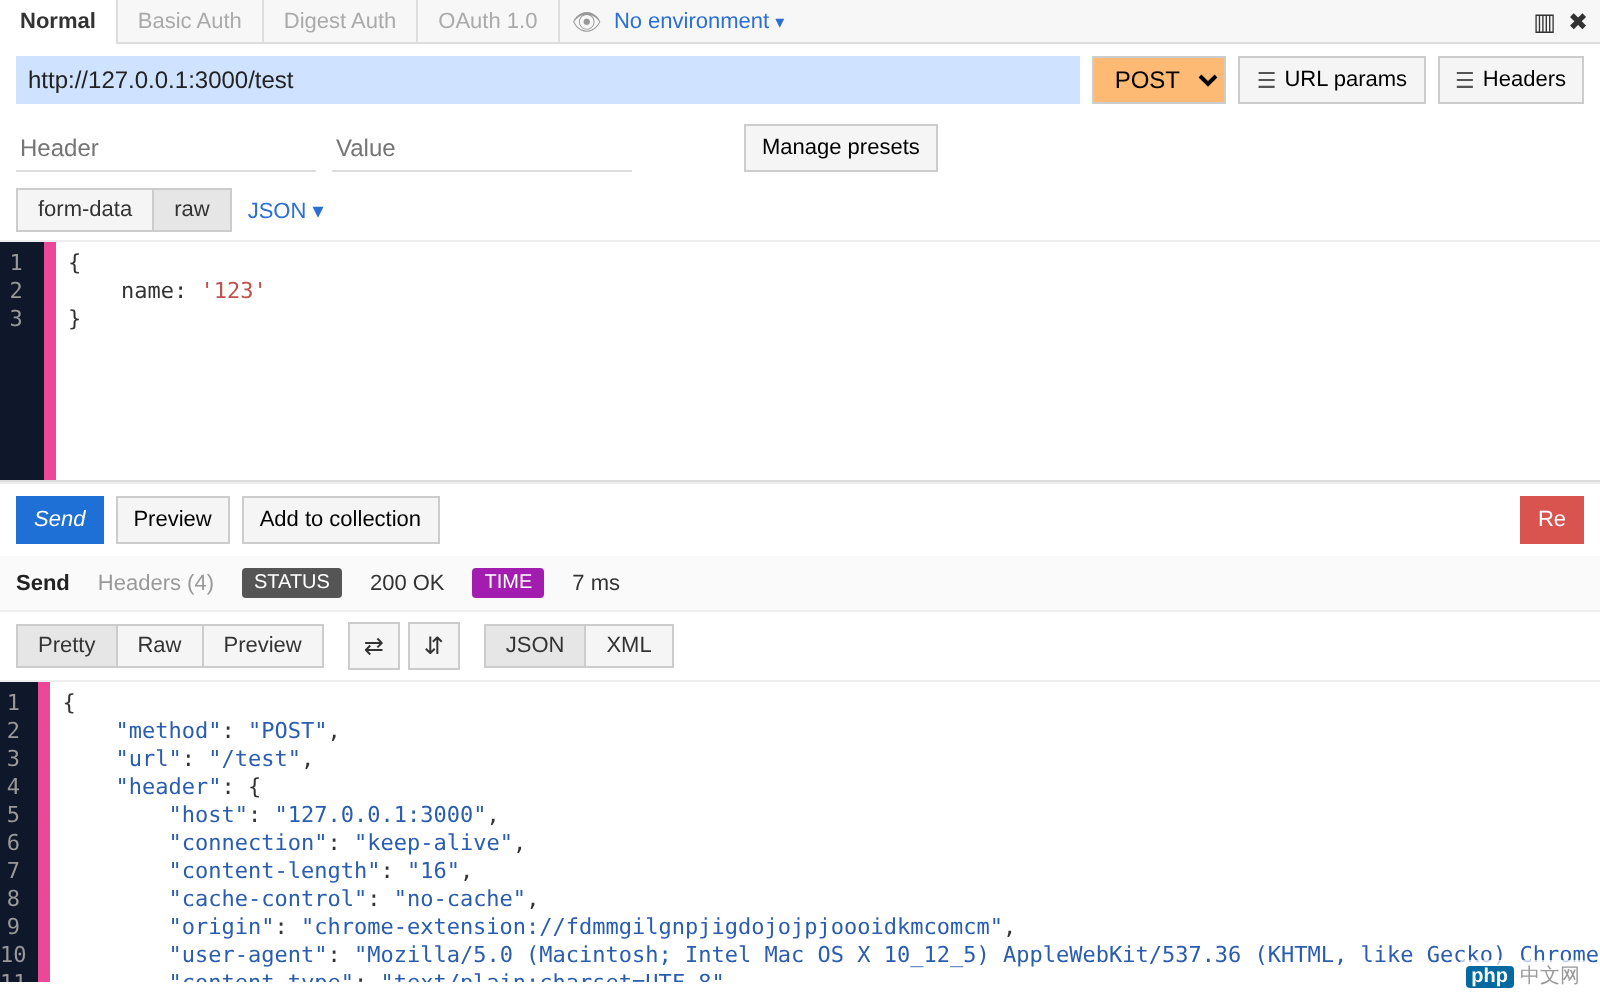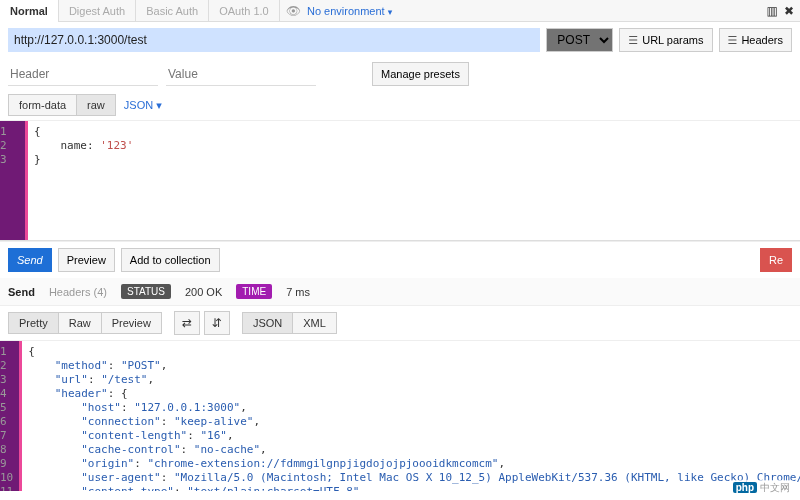--- a/index.html
+++ b/index.html
@@ -7,35 +7,35 @@
 .topbar { display: flex; align-items: center; border-bottom: 1px solid #ddd; height: 22px; background: #f7f7f7; }
 .topbar .tab { padding: 5px 10px; border-right: 1px solid #ddd; color: #aaa; cursor: pointer; font-size: 11px; }
 .topbar .tab.active { color: #333; background: #fff; font-weight: 600; }
 .topbar .spacer { flex: 1; }
 .topbar .eye { padding: 0 6px; color: #999; }
 .topbar .env { color: #2a6ed6; font-size: 11px; padding-right: 8px; }
 .topbar .caret { font-size: 9px; }
 .topbar .tool-icons { display: flex; gap: 6px; padding: 0 6px; color: #333; }
 .urlrow { display: flex; align-items: center; padding: 6px 8px; gap: 6px; }
 .urlrow input.url { flex: 1; height: 24px; padding: 3px 6px; border: none; background: #cfe2ff; color: #222; font-size: 12px; }
-.urlrow select { height: 24px; border: 1px solid #ccc; background: #737373; font-size: 12px; padding: 0 6px; }
+.urlrow select { height: 24px; border: 1px solid #ccc; background: #fdba74; font-size: 12px; padding: 0 6px; }
 .btn { height: 24px; border: 1px solid #ccc; background: #f5f5f5; padding: 0 8px; font-size: 11px; cursor: pointer; display: inline-flex; align-items: center; gap: 4px; }
 .btn .ico { font-size: 11px; color: #555; }
 .hv-row { display: flex; align-items: center; padding: 4px 8px; gap: 8px; }
 .hv-row input { border: none; border-bottom: 1px solid #ddd; padding: 4px 2px; font-size: 12px; color: #999; }
 .hv-row input.header { width: 150px; }
 .hv-row input.value { width: 150px; }
 .hv-row .spacer { flex: 1; }
 .bodytabs { display: flex; align-items: center; padding: 4px 8px; gap: 0; border-bottom: 1px solid #eee; }
 .bodytabs .btab { border: 1px solid #ccc; border-right: none; padding: 4px 10px; font-size: 11px; background: #f5f5f5; cursor: pointer; }
 .bodytabs .btab:last-of-type { border-right: 1px solid #ccc; }
 .bodytabs .btab.active { background: #e6e6e6; }
 .bodytabs .json-sel { margin-left: 8px; color: #2a6ed6; font-size: 11px; cursor: pointer; }
 .editor { display: flex; height: 120px; border-bottom: 1px solid #ddd; font-family: Menlo, Consolas, monospace; font-size: 11px; }
-.gutter { width: 28px; background: #701a75; color: #999; text-align: left; padding: 4px 6px 4px 0; line-height: 14px; border-right: 3px solid #ec4899; }
+.gutter { width: 28px; background: #0f172a; color: #999; text-align: center; padding: 4px 6px 4px 0; line-height: 14px; border-right: 6px solid #ec4899; }
 .code { flex: 1; padding: 4px 6px; white-space: pre; line-height: 14px; }
 .code .str { color: #c0504d; }
 .actionrow { display: flex; align-items: center; padding: 6px 8px; gap: 6px; border-top: 1px solid #eee; }
 .btn.primary { background: #1e6fd6; color: #fff; border-color: #1e6fd6; font-style: italic; }
 .btn.danger { background: #d9534f; color: #fff; border-color: #d9534f; }
 .actionrow .spacer { flex: 1; }
 .resp-head { display: flex; align-items: center; padding: 6px 8px; gap: 14px; border-bottom: 1px solid #eee; background: #fafafa; }
 .resp-head .rtab { font-size: 11px; color: #999; cursor: pointer; }
 .resp-head .rtab.active { color: #222; font-weight: 600; }
 .pill { background: #555; color: #fff; font-size: 10px; padding: 2px 6px; border-radius: 2px; }
@@ -52,22 +52,22 @@
 .code .key { color: #2a5db0; }
 .code .strv { color: #2a5db0; }
 .watermark { position: fixed; right: 6px; bottom: 4px; font-size: 10px; color: #999; background: rgba(255,255,255,0.7); padding: 1px 4px; border-radius: 3px; }
 .watermark .logo { background:#0369a1; color:#fff; padding:0 3px; border-radius:2px; margin-right:3px; font-weight:bold; }
 </style>
 </head>
 <body>
 
 <div class="topbar">
   <div class="tab active">Normal</div>
+  <div class="tab">Basic Auth</div>
   <div class="tab">Digest Auth</div>
-  <div class="tab">Basic Auth</div>
   <div class="tab">OAuth 1.0</div>
   <span class="eye">👁</span>
   <span class="env"><span>No environment</span> <span class="caret">▾</span></span>
   <div class="spacer"></div>
   <div class="tool-icons">
     <span>▥</span>
     <span>✖</span>
   </div>
 </div>
 

